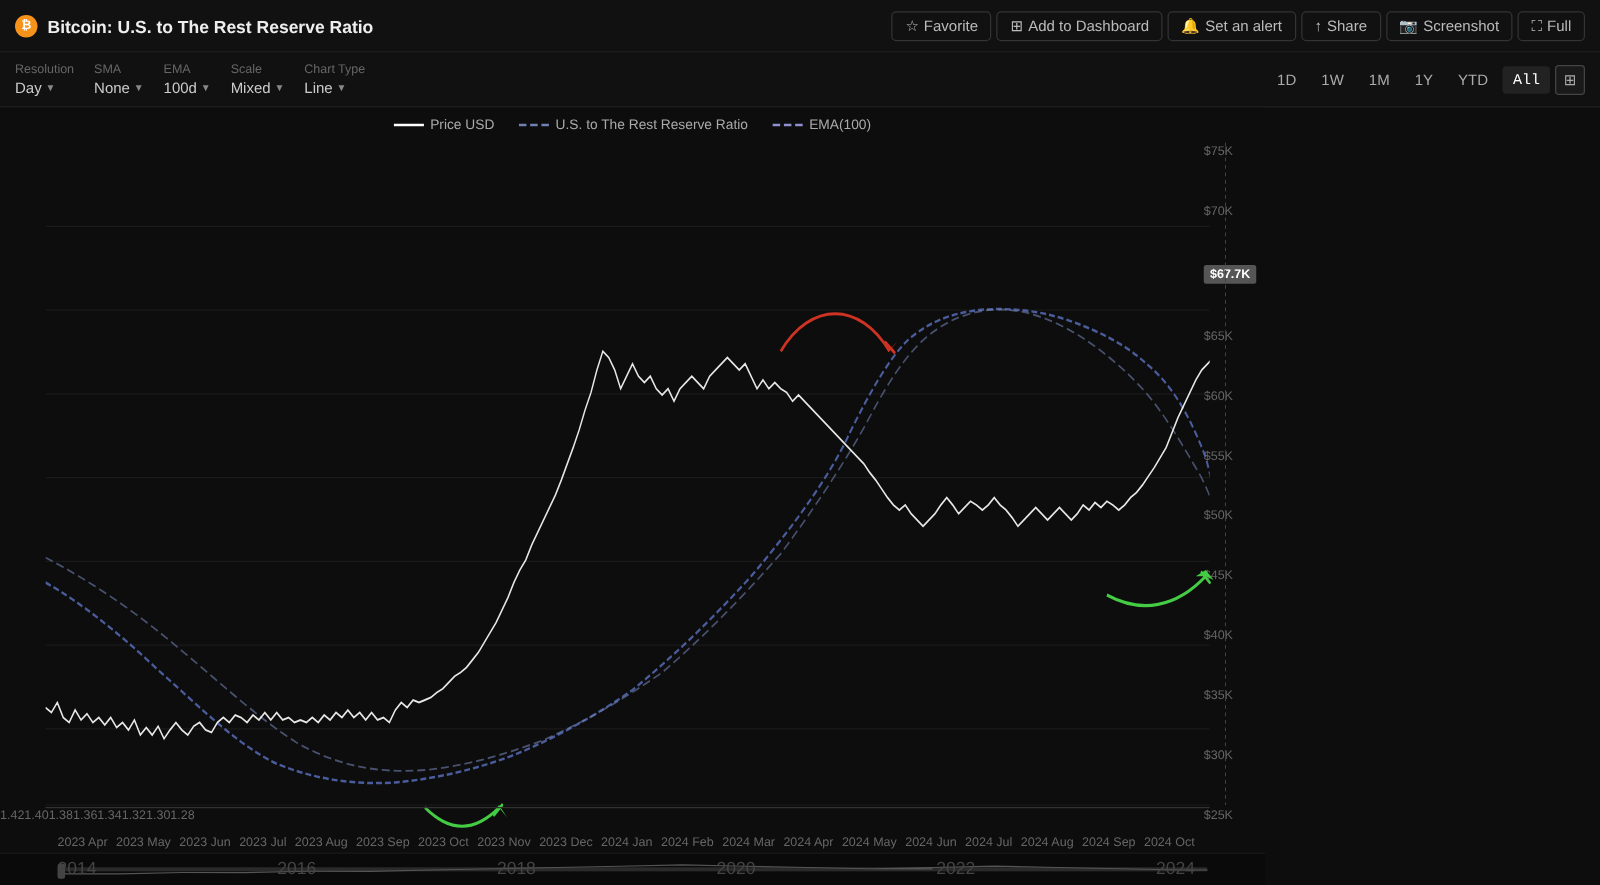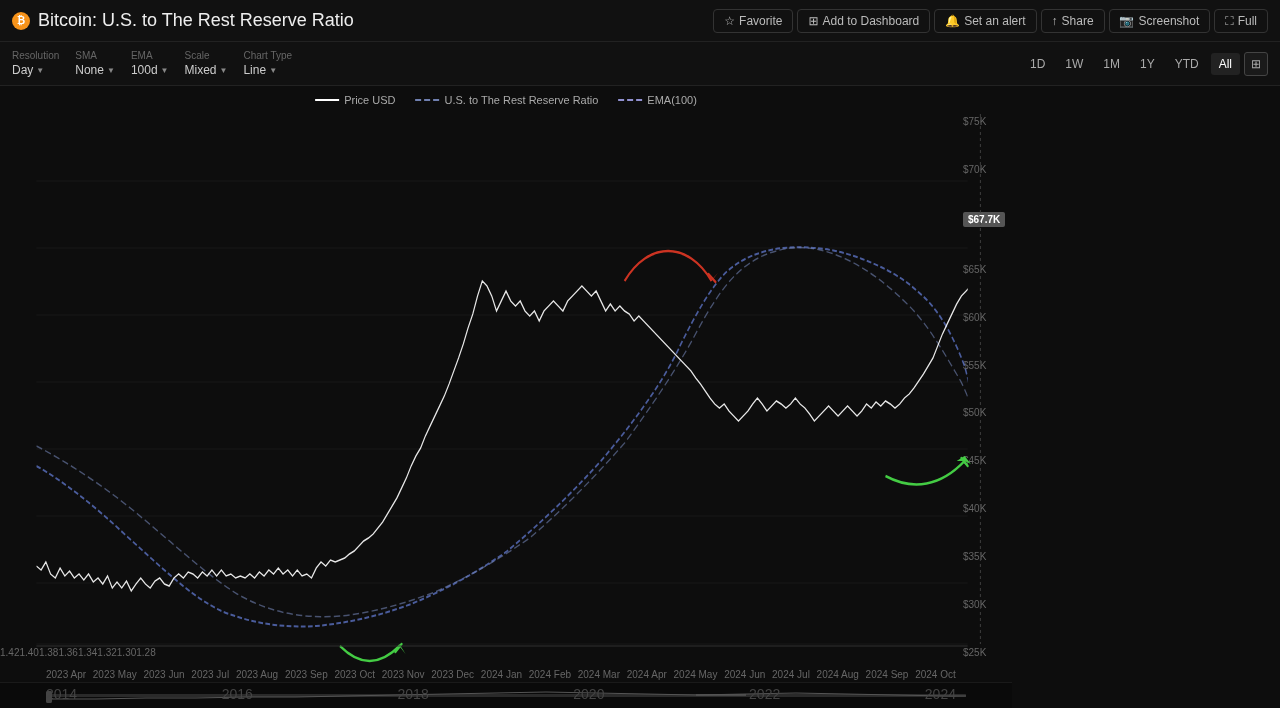--- a/index.html
+++ b/index.html
@@ -29,22 +29,22 @@
     }
     .btc-icon {
       width: 18px; height: 18px;
       background: #f7931a;
       border-radius: 50%;
       display: flex; align-items: center; justify-content: center;
       font-size: 10px; color: #fff; font-weight: bold;
     }
     .header-title {
       color: #eee;
-      font-size: 18px;
-      font-weight: 400;
+      font-size: 14px;
+      font-weight: 700;
       text-align: center;
     }
     .header-actions {
       display: flex;
       align-items: center;
       gap: 4px;
     }
     .header-btn {
       display: flex;
       align-items: center;
@@ -101,21 +101,21 @@
     }
     .time-btn {
       background: transparent;
       border: none;
       color: #aaa;
       padding: 4px 8px;
       font-size: 12px;
       cursor: pointer;
       border-radius: 3px;
     }
-    .time-btn.active { color: #fff; background: #222; }
+    .time-btn.active { color: #fff; background: #222; font-family: Liberation Mono, monospace; }
     .grid-btn {
       width: 24px; height: 24px;
       border: 1px solid #444;
       border-radius: 3px;
       background: #1a1a1a;
       display: flex; align-items: center; justify-content: center;
       cursor: pointer;
       color: #aaa;
     }
     

